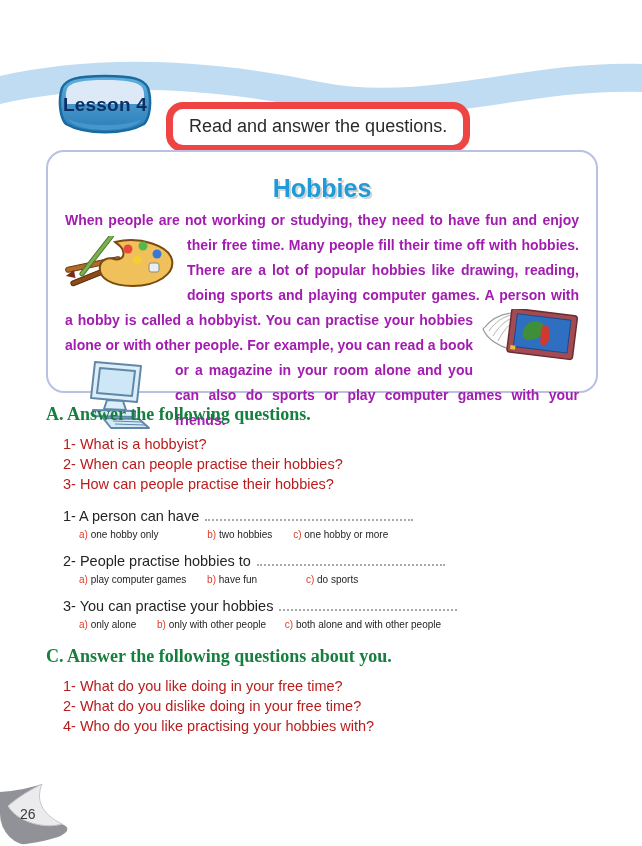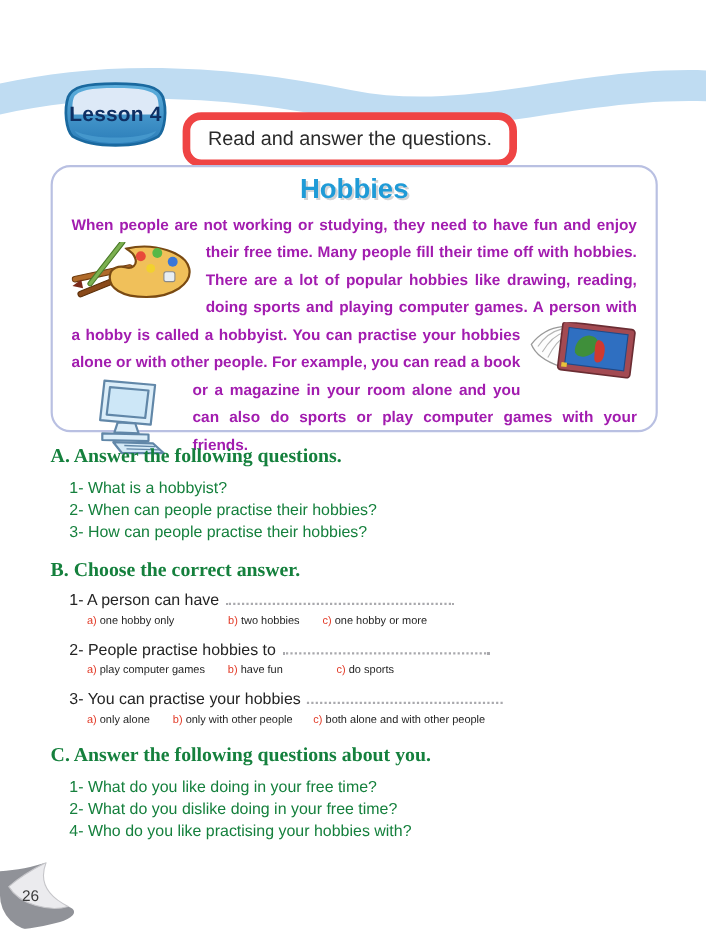--- a/index.html
+++ b/index.html
@@ -25,42 +25,42 @@
   .instruction-box {
     position:absolute; left:166px; top:102px;
     border:7px solid #ef4444; border-radius:17px; background:#fff;
     padding:7px 16px 8px; font-size:18px; color:#2a2a2a; white-space:nowrap;
   }
 
   
   .reading-panel {
     position:absolute; left:46px; top:150px; width:552px; height:243px;
     border:2px solid #b9c0e2; border-radius:18px; background:#fff;
-    padding:4px 17px 10px;
+    padding:20px 17px 10px;
   }
   .reading-title {
     text-align:center; font-size:25px; font-weight:bold; color:#1f9bd7;
     text-shadow:2px 2px 0 #d2d3d5; margin:2px 0 5px;
   }
   .reading-text {
     font-size:14px; line-height:25px; text-align:justify; color:#a21caf;font-weight:bold;
   }
   .float-img { display:block; }
   .palette-img  { float:left;  width:112px; height:52px; margin:3px 10px 1px 0; }
   .book-img     { float:right; width:98px;  height:52px; margin:1px 0 1px 8px; }
   .computer-img { float:left;  width:96px;  height:70px; margin:2px 14px 0 0; }
 
   
   .sections { position:absolute; left:46px; top:404px; width:556px; }
   .section-heading {
     font-family:"Liberation Serif", serif; font-weight:bold;
     font-size:18px; color:#15803d; margin-bottom:9px;
   }
   .q-list { margin-left:17px; margin-bottom:14px; }
-  .q-line { font-size:14.5px; line-height:20px; color:#15803d; }
+  .q-line { font-size:14.5px; line-height:20px; color:#b91c1c; }
 
   .mc-item { margin-left:17px; margin-bottom:13px; }
   .mc-stem-row { display:flex; align-items:baseline; font-size:14.5px; color:#242424; }
   .dots { border-bottom:2px dotted #a9a9ad; height:12px; margin-left:6px; }
   .dots-1 { width:208px; } .dots-2 { width:188px; } .dots-3 { width:178px; }
   .mc-options { margin-left:16px; margin-top:5px; font-size:10px; color:#242424; white-space:nowrap; }
   .opt { display:inline-block; }
   .opt .letter { color:#e23b28; }
   .row1 .opt-b { margin-left:46px; } .row1 .opt-c { margin-left:18px; }
   .row2 .opt-b { margin-left:18px; } .row2 .opt-c { margin-left:46px; }
@@ -143,21 +143,20 @@
 
   <div class="sections">
 
     <div class="section-heading">A. Answer the following questions.</div>
     <div class="q-list">
       <div class="q-line">1- What is a hobbyist?</div>
       <div class="q-line">2- When can people practise their hobbies?</div>
       <div class="q-line">3- How can people practise their hobbies?</div>
     </div>
 
-    <div class="section-heading">B. Choose the correct answer.</div>
 
     <div class="mc-item">
       <div class="mc-stem-row">
         <span>1- A person can have</span>
         <span class="dots dots-1"></span>
       </div>
       <div class="mc-options row1">
         <span class="opt opt-a"><span class="letter">a)</span> <span>one hobby only</span></span>
         <span class="opt opt-b"><span class="letter">b)</span> <span>two hobbies</span></span>
         <span class="opt opt-c"><span class="letter">c)</span> <span>one hobby or more</span></span>

